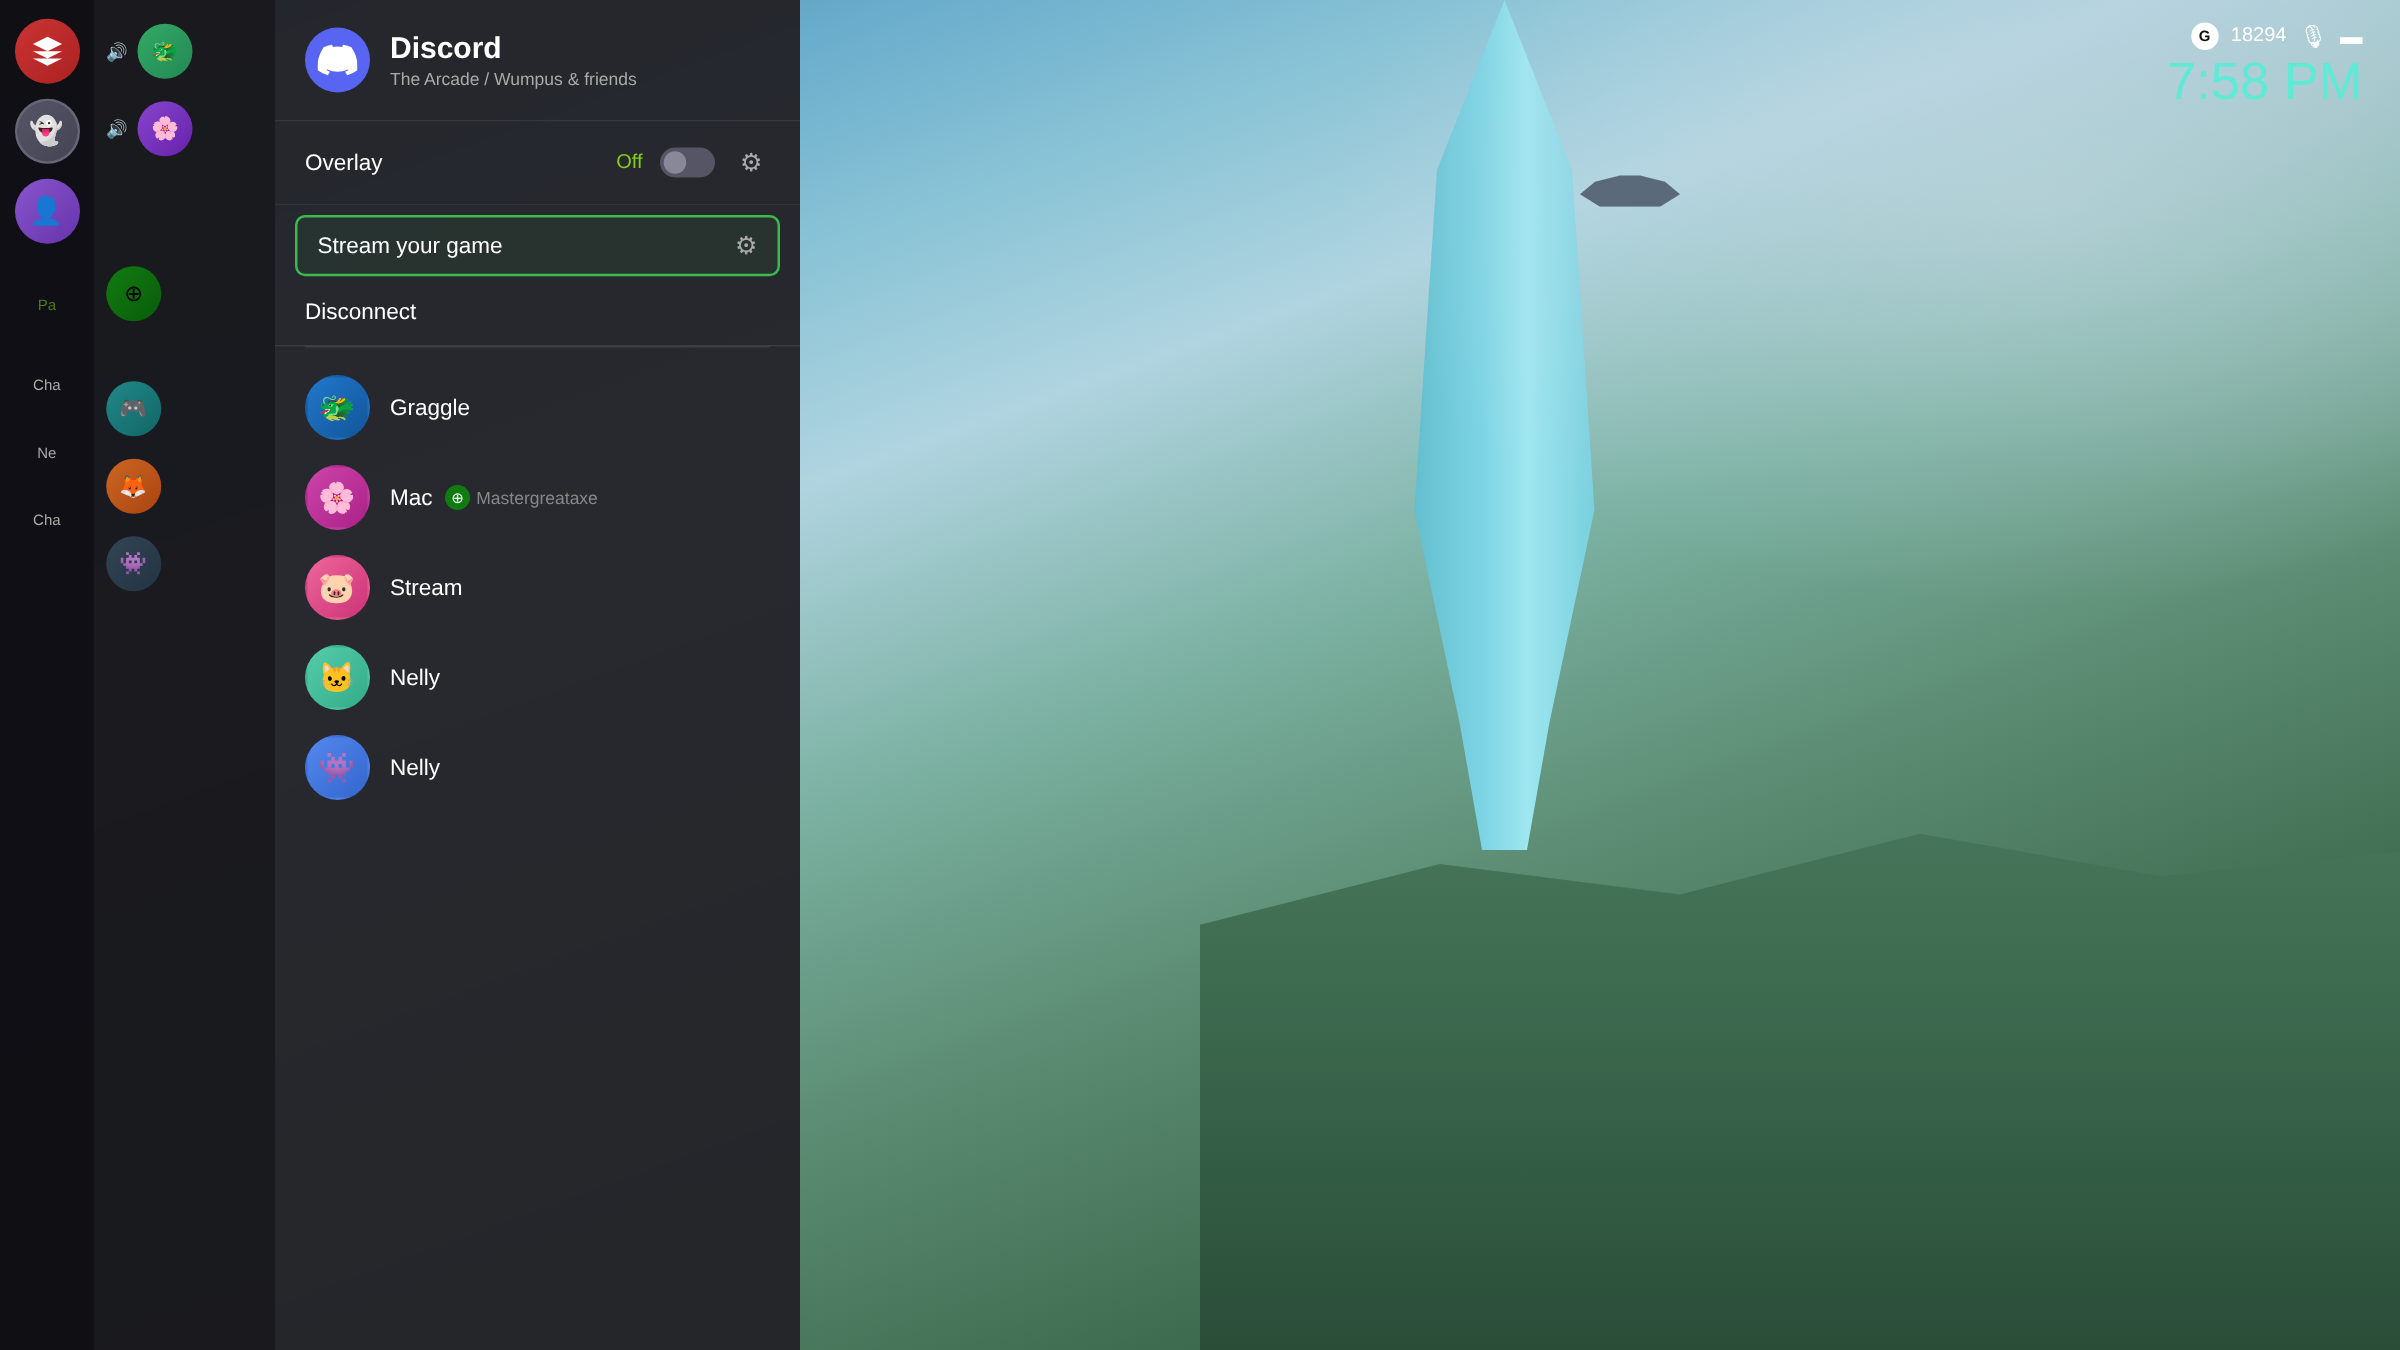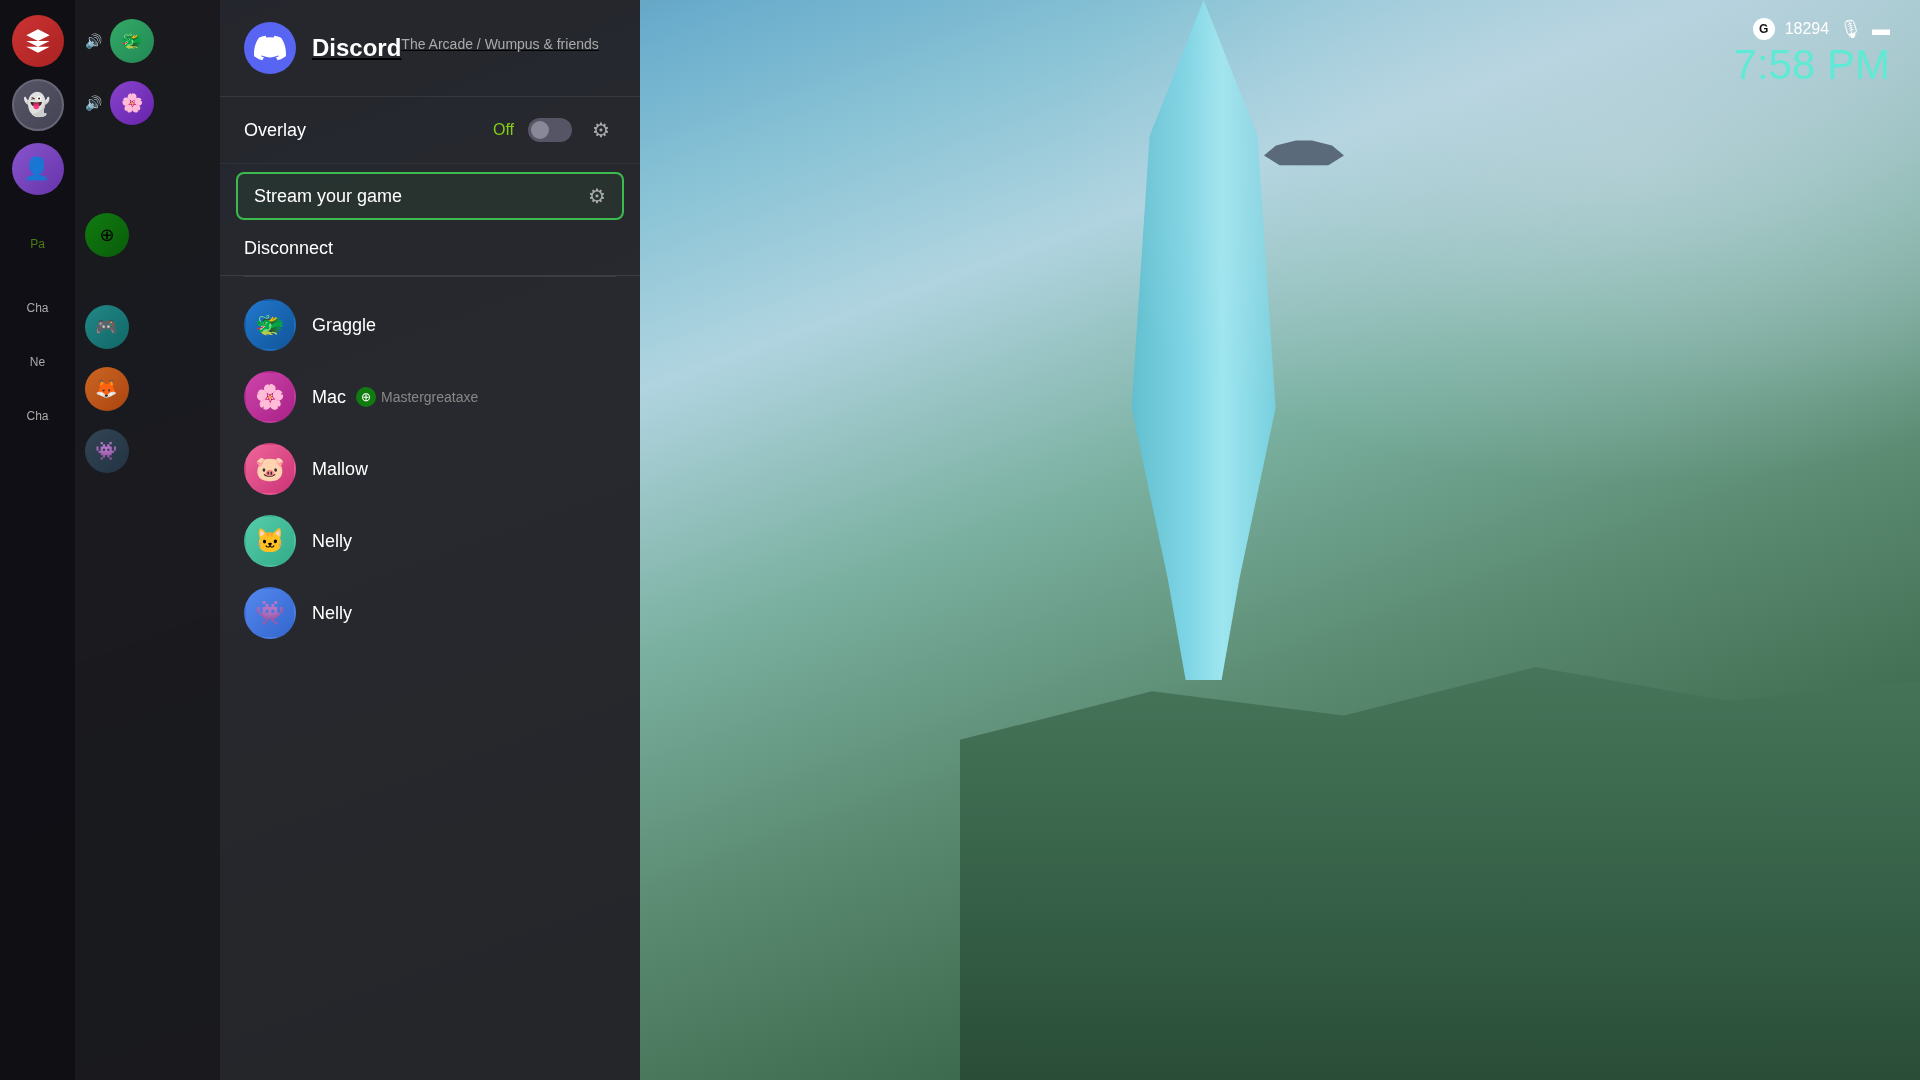--- a/index.html
+++ b/index.html
@@ -212,21 +212,21 @@
     }
 
     .discord-logo svg {
       width: 32px;
       height: 32px;
       fill: white;
     }
 
     .discord-title-block {
       display: flex;
-      text-decoration: underline;
+      flex-direction: column;
     }
 
     .discord-app-name {
       font-size: 24px;
       font-weight: 700;
       color: #ffffff;
     }
 
     .discord-channel {
       font-size: 14px;
@@ -598,21 +598,21 @@
           <span class="member-name">Mac</span>
           <div class="xbox-badge">
             <div class="xbox-icon-small">⊕</div>
             <span class="xbox-gamertag">Mastergreataxe</span>
           </div>
         </div>
       </div>
       <div class="member-row">
         <div class="member-avatar" style="background: linear-gradient(135deg, rgb(238, 102, 153), rgb(204, 51, 119)); font-size: 24px;">🐷</div>
         <div class="member-name-block">
-          <span class="member-name">Mallow</span>
+          <span class="member-name">Stream</span>
         </div>
       </div>
       <div class="member-row">
         <div class="member-avatar" style="background: linear-gradient(135deg, rgb(85, 204, 170), rgb(51, 170, 136)); font-size: 24px;">🐱</div>
         <div class="member-name-block">
           <span class="member-name">Nelly</span>
         </div>
       </div>
       <div class="member-row">
         <div class="member-avatar" style="background: linear-gradient(135deg, rgb(85, 136, 238), rgb(51, 102, 204)); font-size: 24px;">👾</div>

